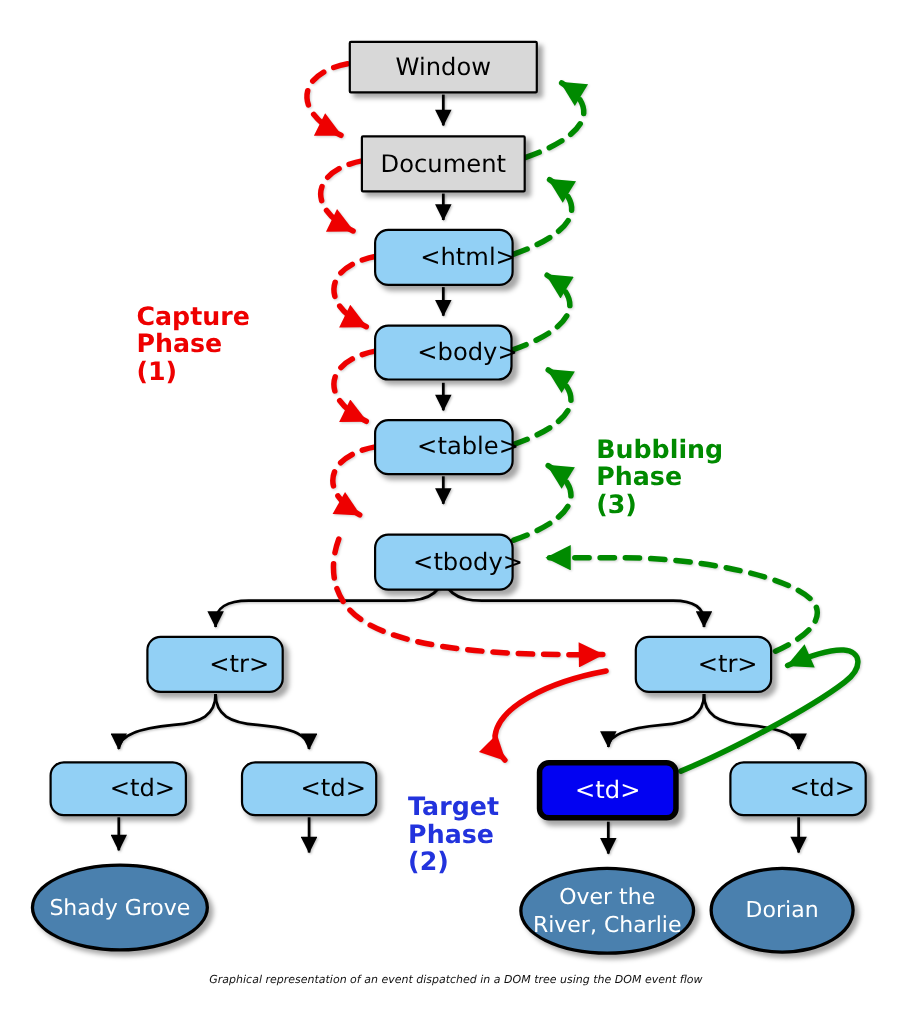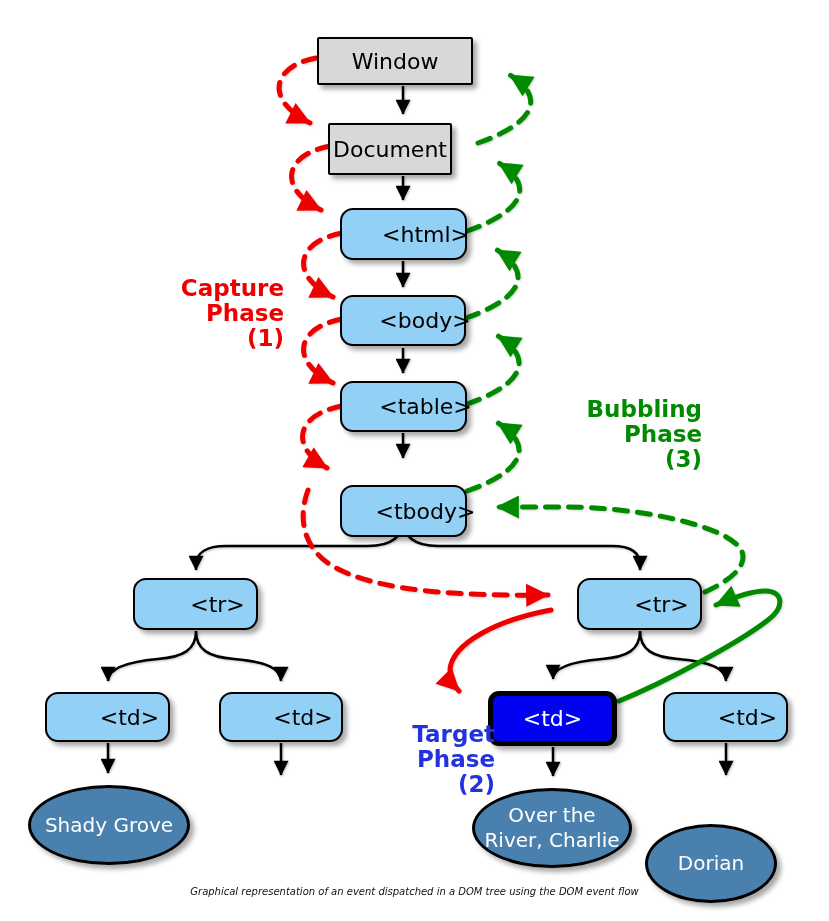--- a/index.html
+++ b/index.html
@@ -21,21 +21,21 @@
   .node.target{
     background:#0202f2;color:#fff;border:5px solid #000;border-radius:11px;font-size:22px;
   }
   .leaf{
     position:absolute;z-index:2;display:flex;align-items:center;justify-content:center;
     box-sizing:border-box;border:3px solid #000;border-radius:50%;background:#4a80ae;
     color:#fff;font-size:20px;text-align:center;line-height:1.25;
     box-shadow:4px 4px 5px rgba(0,0,0,0.35);padding:0 8px;
   }
   .phase{
-    position:absolute;z-index:3;text-align:right;font-weight:bold;font-size:23px;line-height:1.08;
+    position:absolute;z-index:3;text-align:left;font-weight:bold;font-size:23px;line-height:1.08;
   }
   .phase span{display:block;}
   .phase.capture{color:#ee0000;}
   .phase.bubbling{color:#008a00;}
   .phase.target-p{color:#2233dd;}
   .caption{
     position:absolute;z-index:3;left:0;top:886px;width:829px;text-align:center;
     font-style:italic;font-size:10px;color:#111;
   }
 </style>
@@ -89,24 +89,24 @@
       <path d="M619 701 C663 683 737 644 768 620 C785 607 783 592 767 591 C752 590 732 598 716 605"></path>
       <path d="M705 592 C738 577 749 561 740 548 C722 524 634 507 566 507 L497 507" stroke-dasharray="13 10"></path>
       <path d="M467 491 C527 470 532 444 498 423" stroke-dasharray="13 10"></path>
       <path d="M467 404 C527 383 532 357 498 336" stroke-dasharray="13 10"></path>
       <path d="M466 318 C526 297 531 271 497 250" stroke-dasharray="13 10"></path>
       <path d="M467 231 C527 210 533 184 499 163" stroke-dasharray="13 10"></path>
       <path d="M478 143 C538 122 544 96 510 75" stroke-dasharray="13 10"></path>
     </g>
   </svg>
 
-  <div class="node gray" style="left:317px;top:37px;width:156px;height:48px">
+  <div class="node gray" style="left:317px;top:37px;width:172px;height:48px">
     <span>Window</span>
   </div>
-  <div class="node gray" style="left:328px;top:123px;width:124px;height:52px">
+  <div class="node gray" style="left:328px;top:123px;width:150px;height:52px">
     <span>Document</span>
   </div>
   <div class="node el" style="left:340px;top:208px;width:127px;height:52px">
     <span>&lt;html&gt;</span>
   </div>
   <div class="node el" style="left:340px;top:295px;width:126px;height:51px">
     <span>&lt;body&gt;</span>
   </div>
   <div class="node el" style="left:340px;top:381px;width:127px;height:51px">
     <span>&lt;table&gt;</span>
@@ -132,21 +132,21 @@
   <div class="node el" style="left:663px;top:692px;width:125px;height:50px">
     <span>&lt;td&gt;</span>
   </div>
 
   <div class="leaf" style="left:28px;top:785px;width:162px;height:80px">
     <span>Shady Grove</span>
   </div>
   <div class="leaf" style="left:472px;top:788px;width:160px;height:80px">
     <span>Over the River, Charlie</span>
   </div>
-  <div class="leaf" style="left:645px;top:824px;width:132px;height:79px">
+  <div class="leaf" style="left:645px;top:788px;width:132px;height:79px">
     <span>Dorian</span>
   </div>
 
   <div class="phase capture" style="left:124px;top:276px;width:160px">
     <span>Capture</span>
     <span>Phase</span>
     <span>(1)</span>
   </div>
   <div class="phase bubbling" style="left:542px;top:397px;width:160px">
     <span>Bubbling</span>

